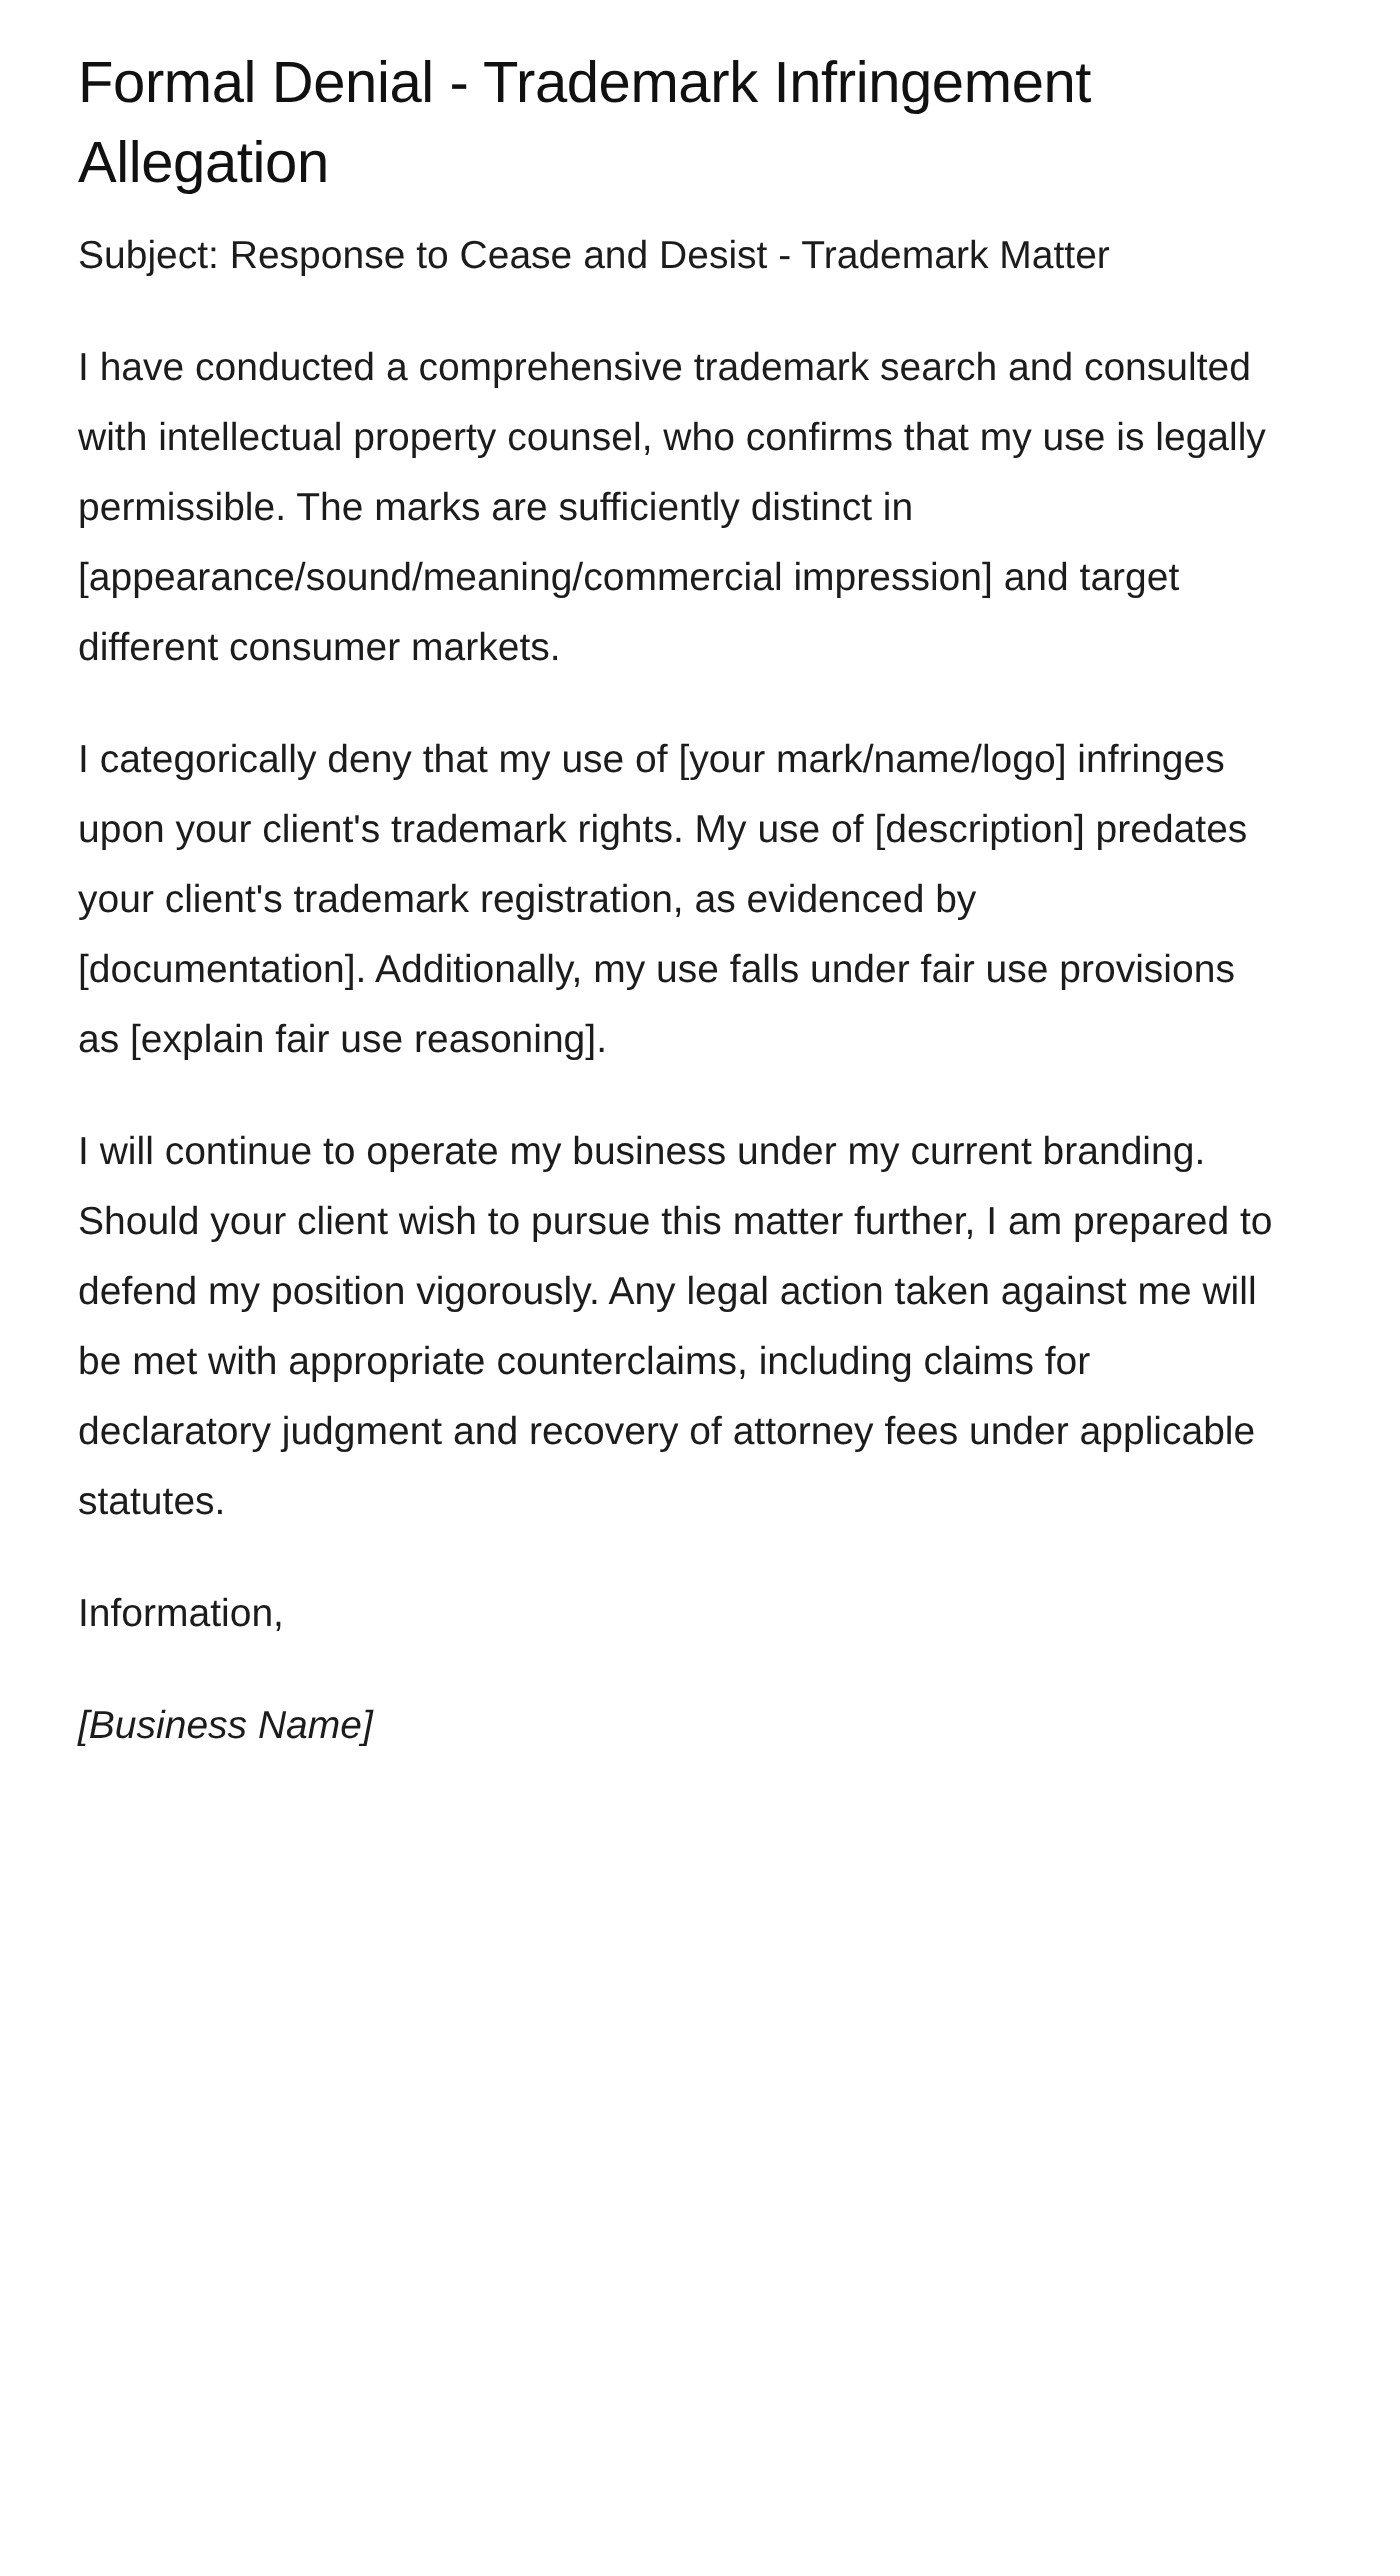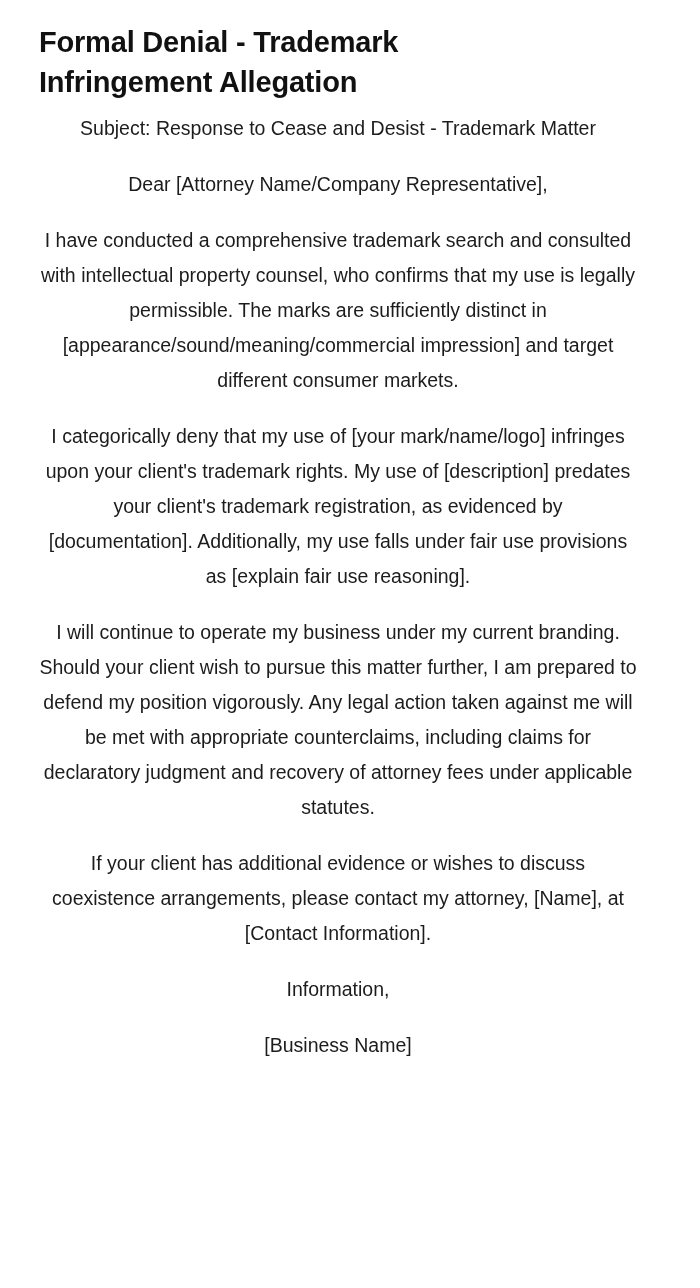--- a/index.html
+++ b/index.html
@@ -18,68 +18,66 @@
     box-sizing: border-box;
     width: 700px;
     min-height: 1288px;
     padding: 22px 63px 57px 39px;
     background: #ffffff;
   }
   .doc-title {
     margin: 0 0 0 0;
     padding: 0;
     font-size: 29px;
-    font-weight: bold;
+    font-weight: normal;
     line-height: 40px;
     letter-spacing: -0.2px;
     color: #111111;
     max-width: 520px;
   }
   .doc-body {
     margin: 0;
     padding: 0;
-    text-align: center;
   }
   .para {
     margin: 0 0 21px 0;
     padding: 0;
     font-size: 19.5px;
     line-height: 35px;
     font-weight: normal;
     color: #1c1c1c;
     max-width: 600px;
   }
   .para.first-after-title {
     margin-top: 9px;
   }
   .para:last-child {
     margin-bottom: 0;
+    font-style: italic;
   }
 </style>
 </head>
 <body>
 
 <div class="document">
 
   <h1 class="doc-title">Formal Denial - Trademark Infringement Allegation</h1>
 
   <div class="doc-body">
 
     <p class="para first-after-title">Subject: Response to Cease and Desist - Trademark Matter</p>
 
-    <p class="para">Dear [Attorney Name/Company Representative],</p>
 
 
     <p class="para">I have conducted a comprehensive trademark search and consulted with intellectual property counsel, who confirms that my use is legally permissible. The marks are sufficiently distinct in [appearance/sound/meaning/commercial impression] and target different consumer markets.</p>
 
     <p class="para">I categorically deny that my use of [your mark/name/logo] infringes upon your client's trademark rights. My use of [description] predates your client's trademark registration, as evidenced by [documentation]. Additionally, my use falls under fair use provisions as [explain fair use reasoning].</p>
 
     <p class="para">I will continue to operate my business under my current branding. Should your client wish to pursue this matter further, I am prepared to defend my position vigorously. Any legal action taken against me will be met with appropriate counterclaims, including claims for declaratory judgment and recovery of attorney fees under applicable statutes.</p>
 
-    <p class="para">If your client has additional evidence or wishes to discuss coexistence arrangements, please contact my attorney, [Name], at [Contact Information].</p>
 
     <p class="para">Information,</p>
 
 
     <p class="para">[Business Name]</p>
 
   </div>
 </div>
 
 </body></html>

